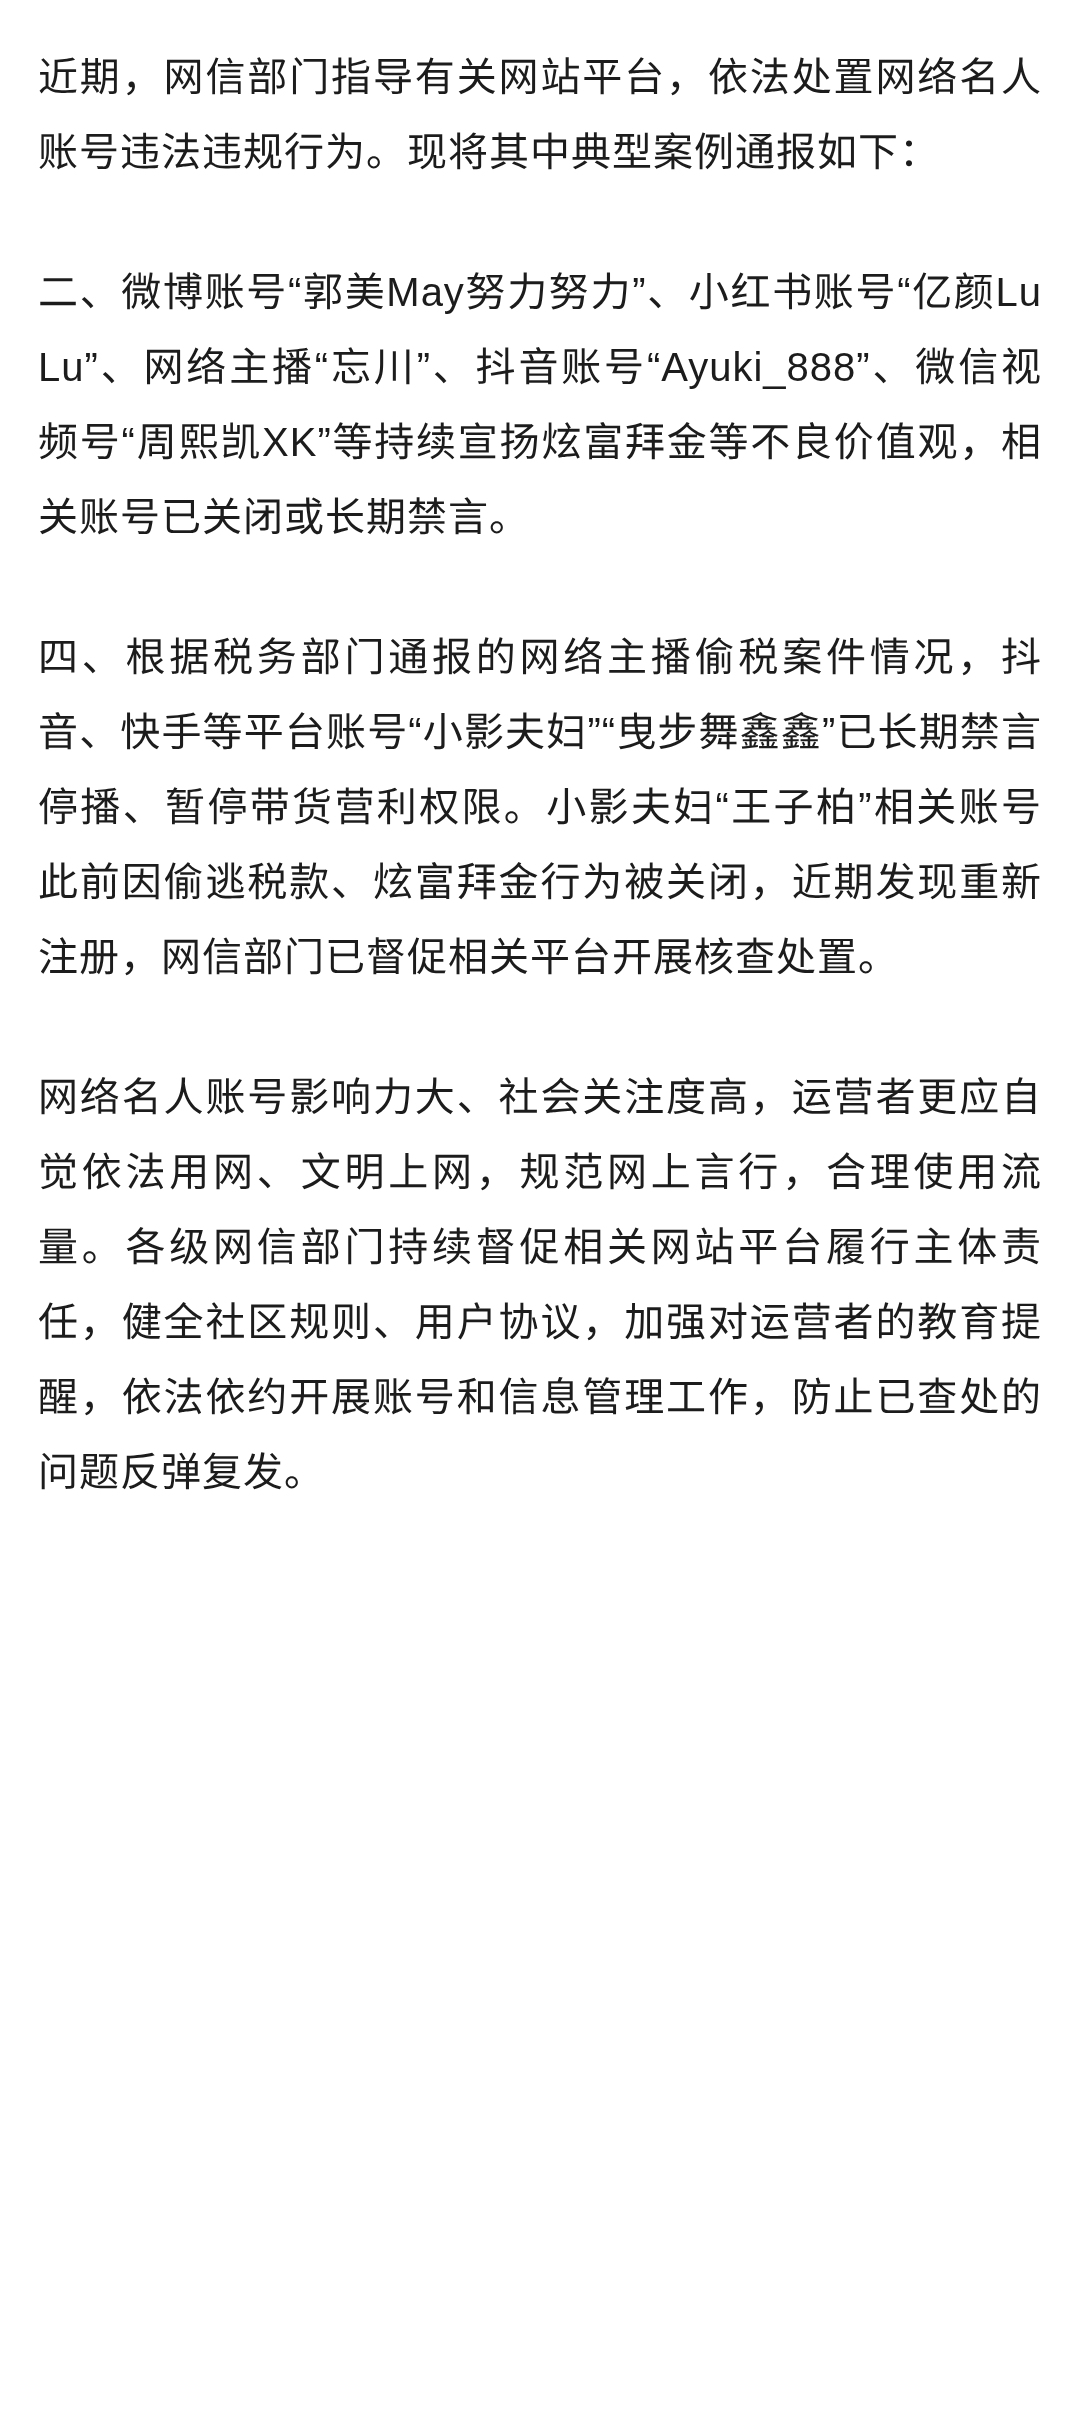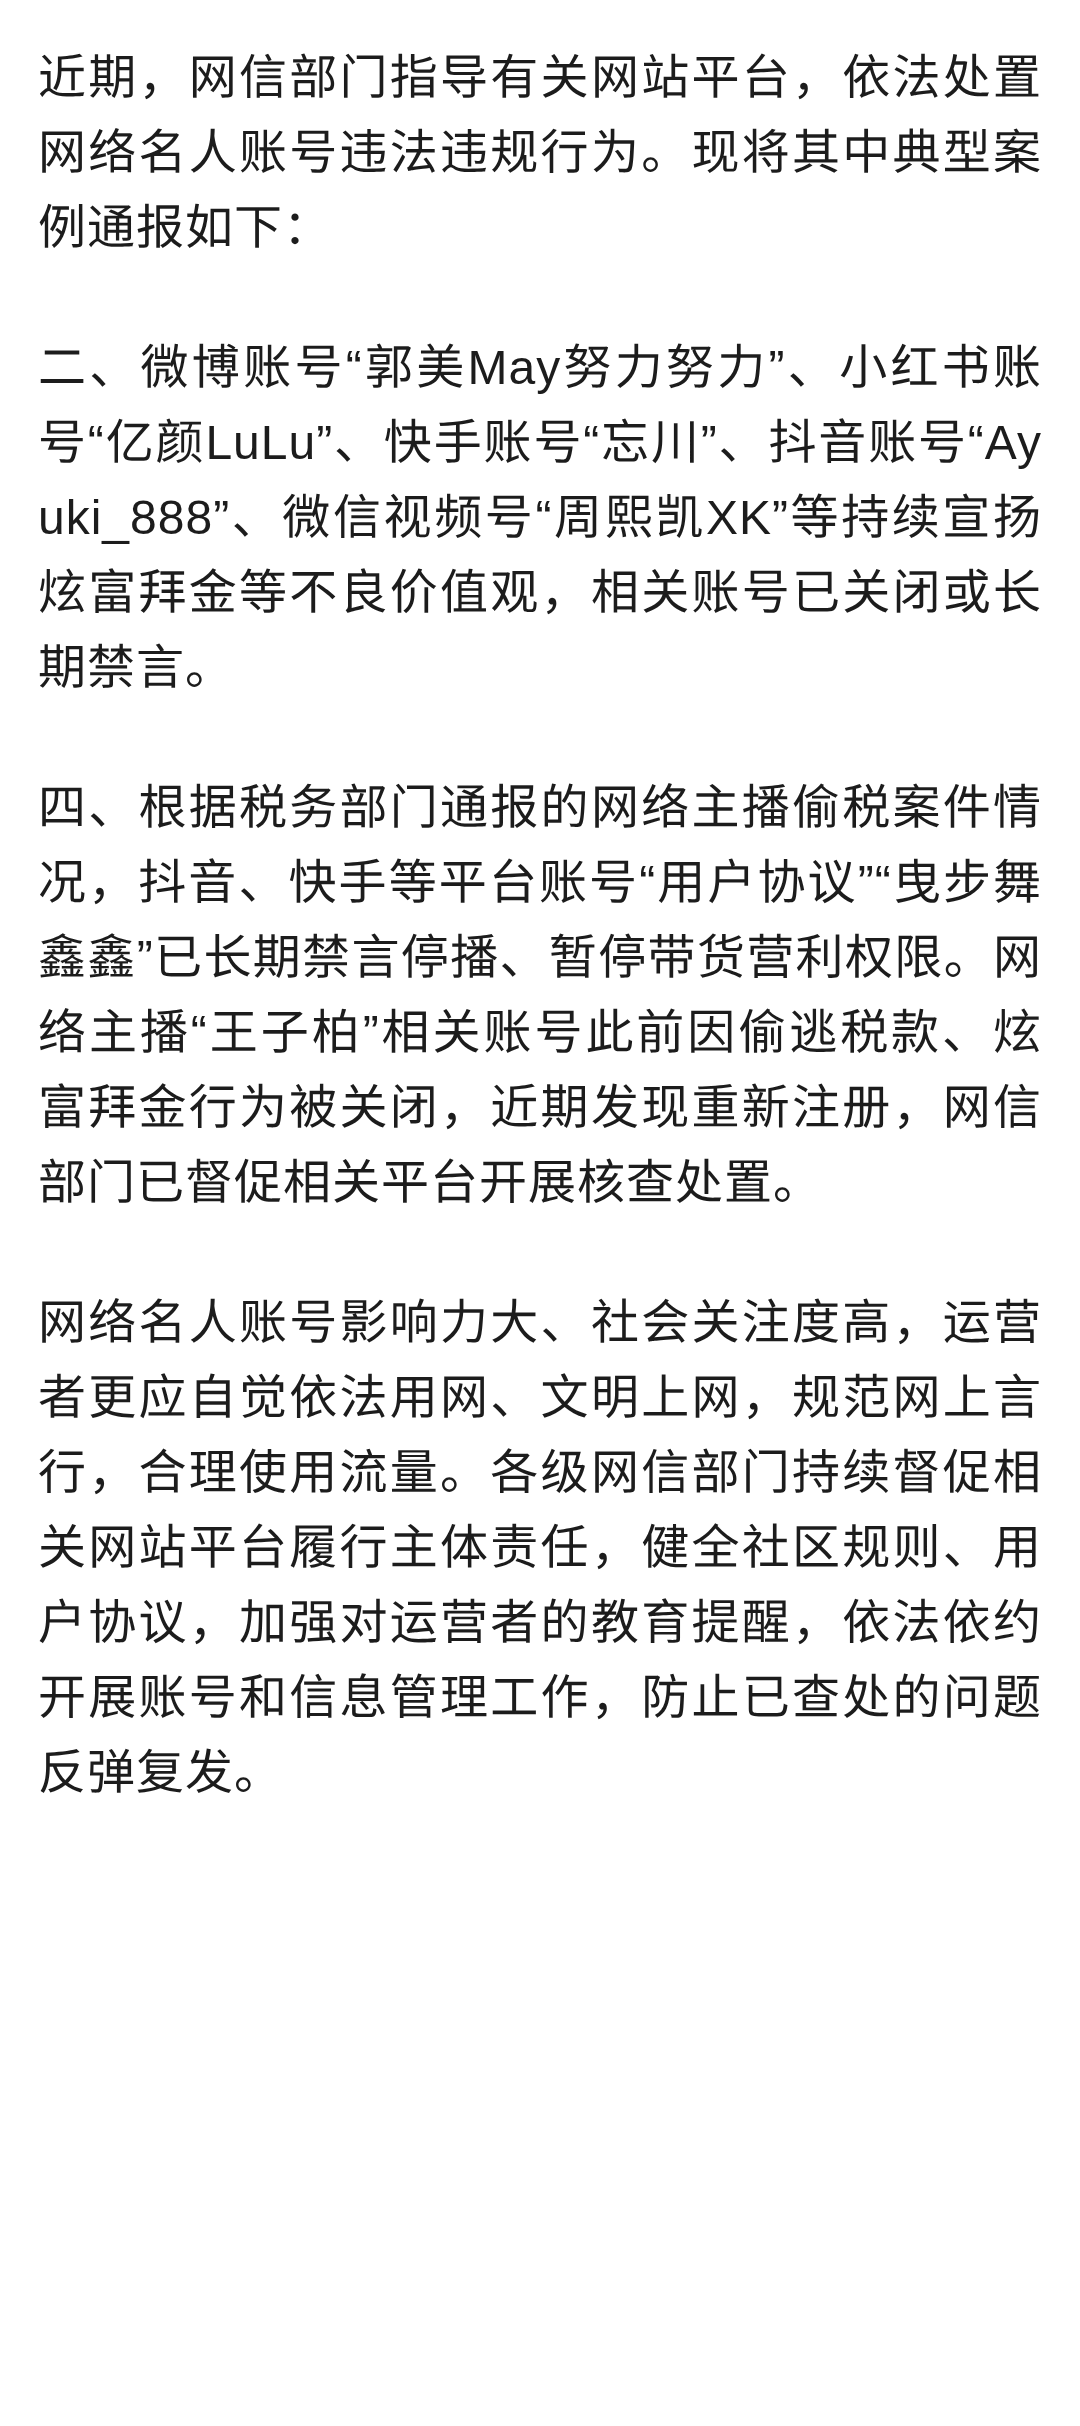--- a/index.html
+++ b/index.html
@@ -12,35 +12,35 @@
     height: 2426px;
     background: #ffffff;
     overflow: hidden;
     font-family: "Liberation Sans", sans-serif;
   }
   .article {
     box-sizing: border-box;
     width: 1080px;
     padding: 40px 38px 20px 38px;
     color: #1c1c1c;
-    font-size: 48px;
+    font-size: 40px;
     line-height: 75px;
     letter-spacing: 1px;
     text-align: justify;
     text-justify: inter-ideograph;
     word-break: break-all;
   }
   .para {
     margin: 0 0 65px 0;
   }
   .para:last-child {
     margin-bottom: 0;
   }
 </style>
 </head>
 <body style="background: rgb(255, 255, 255);">
 
 <div class="article" style="color: rgb(28, 28, 28);">
   <p class="para">近期，网信部门指导有关网站平台，依法处置网络名人账号违法违规行为。现将其中典型案例通报如下：</p>
-    <p class="para">二、微博账号“郭美May努力努力”、小红书账号“亿颜LuLu”、快手账号“忘川”、抖音账号“Ayuki_888”、微信视频号“周熙凯XK”等持续宣扬炫富拜金等不良价值观，相关账号已关闭或长期禁言。</p>
-    <p class="para">四、根据税务部门通报的网络主播偷税案件情况，抖音、快手等平台账号“用户协议”“曳步舞鑫鑫”已长期禁言停播、暂停带货营利权限。网络主播“王子柏”相关账号此前因偷逃税款、炫富拜金行为被关闭，近期发现重新注册，网信部门已督促相关平台开展核查处置。</p>
+    <p class="para">二、微博账号“郭美May努力努力”、小红书账号“亿颜LuLu”、网络主播“忘川”、抖音账号“Ayuki_888”、微信视频号“周熙凯XK”等持续宣扬炫富拜金等不良价值观，相关账号已关闭或长期禁言。</p>
+    <p class="para">四、根据税务部门通报的网络主播偷税案件情况，抖音、快手等平台账号“小影夫妇”“曳步舞鑫鑫”已长期禁言停播、暂停带货营利权限。小影夫妇“王子柏”相关账号此前因偷逃税款、炫富拜金行为被关闭，近期发现重新注册，网信部门已督促相关平台开展核查处置。</p>
     <p class="para">网络名人账号影响力大、社会关注度高，运营者更应自觉依法用网、文明上网，规范网上言行，合理使用流量。各级网信部门持续督促相关网站平台履行主体责任，健全社区规则、用户协议，加强对运营者的教育提醒，依法依约开展账号和信息管理工作，防止已查处的问题反弹复发。</p>
 </div>
 
 </body></html>

